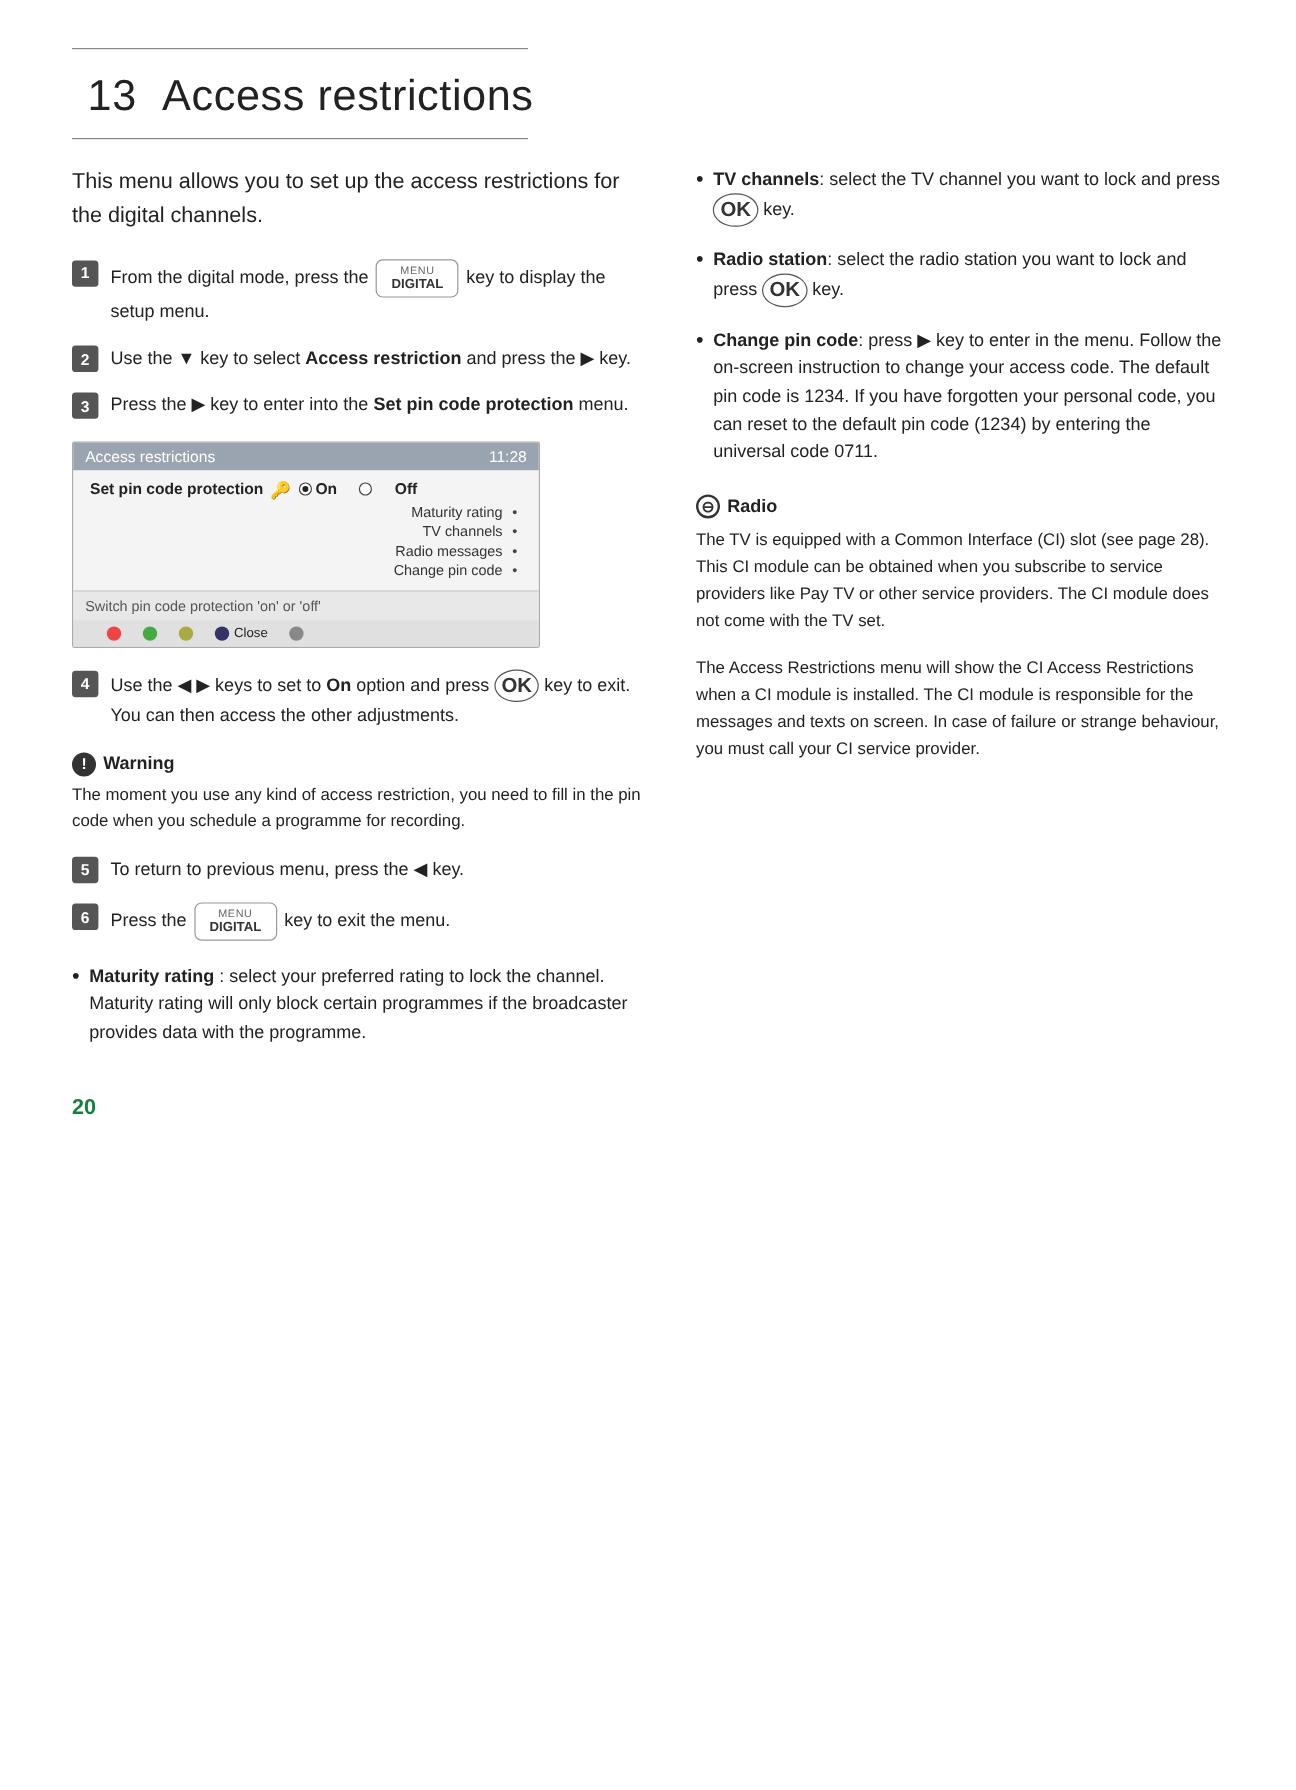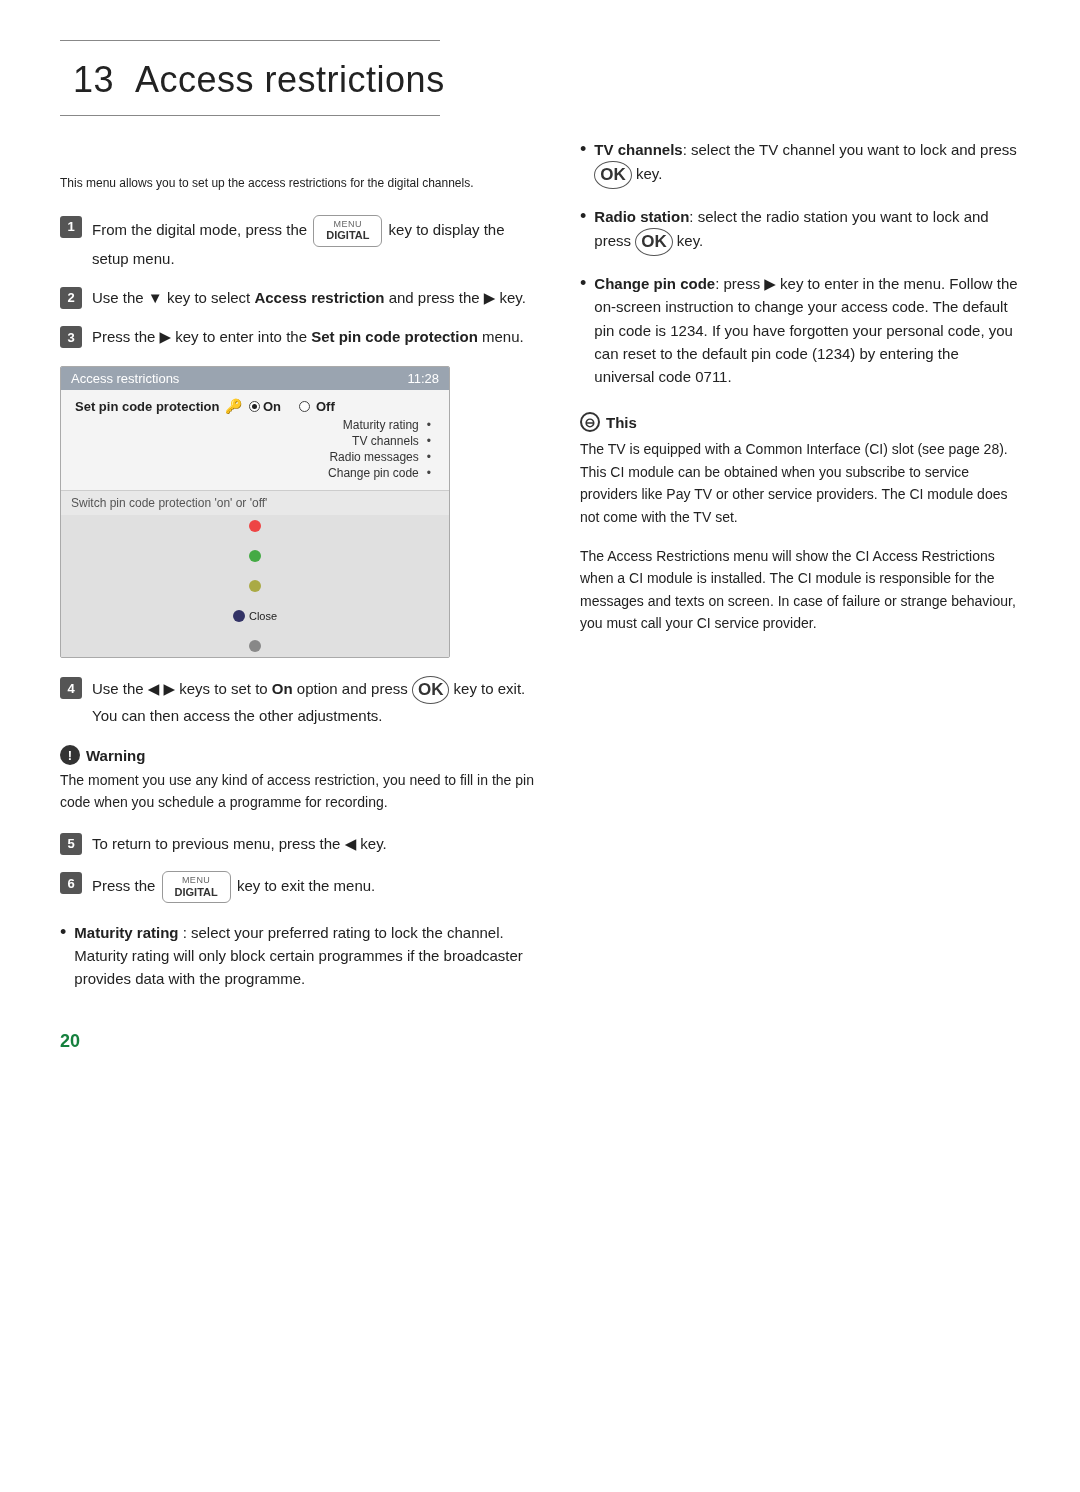--- a/index.html
+++ b/index.html
@@ -42,25 +42,24 @@
       gap: 40px;
     }
     .left-col {
       width: 480px;
       flex-shrink: 0;
     }
     .right-col {
       flex: 1;
     }
     .intro-text {
-      font-size: 12px;
+      font-size: 18px;
       line-height: 1.55;
       margin-bottom: 22px;
       color: #222;
-      margin-top: 36px;
     }
     .step {
       display: flex;
       align-items: flex-start;
       margin-bottom: 16px;
       gap: 10px;
     }
     .step-num {
       display: inline-flex;
       align-items: center;
@@ -196,21 +195,20 @@
       background: #e8e8e8;
       padding: 5px 10px;
       border-top: 1px solid #ccc;
     }
     .osd-buttons {
       background: #e0e0e0;
       display: flex;
       align-items: center;
       gap: 18px;
       padding: 5px 28px;
-      flex-direction: column;
     }
     .osd-btn-item {
       display: flex;
       align-items: center;
       gap: 4px;
       font-size: 11px;
     }
     .color-dot {
       width: 12px;
       height: 12px;
@@ -344,21 +342,21 @@
           <span>11:28</span>
         </div>
         <div class="osd-body">
           <div class="osd-row-main">
             <span><b>Set pin code protection</b></span>
             <span style="font-size:14px;">🔑</span>
             <span style="display:flex;align-items:center;gap:3px;">
               <span class="osd-radio filled"></span>
               <span>On</span>
             </span>
-            <span style="display:flex;align-items:center;gap:6px;margin-left:12px;">
+            <span style="display:flex;align-items:center;gap:19px;margin-left:12px;">
               <span class="osd-radio"></span>
               <span>Off</span>
             </span>
           </div>
           <div class="osd-rows">
             <div class="osd-menu-row">
               <span class="row-label">Maturity rating</span>
               <span class="dot">•</span>
             </div>
             <div class="osd-menu-row">
@@ -459,21 +457,21 @@
       <div class="bullet-item">
         <span class="bullet">•</span>
         <span>
           <b>Change pin code</b>: press ▶ key to enter in the menu. Follow the on-screen instruction to change your access code. The default pin code is 1234. If you have forgotten your personal code, you can reset to the default pin code (1234) by entering the universal code 0711.
         </span>
       </div>
 
       <div class="note-box" style="margin-top:24px;">
         <div class="note-title">
           <span class="note-circle">⊖</span>
-          <span>This</span>
+          <span>Radio</span>
         </div>
         <div class="note-text">
           The TV is equipped with a Common Interface (CI) slot (see page 28). This CI module can be obtained when you subscribe to service providers like Pay TV or other service providers. The CI module does not come with the TV set.
         </div>
         <br>
         <div class="note-text">
           The Access Restrictions menu will show the CI Access Restrictions when a CI module is installed. The CI module is responsible for the messages and texts on screen. In case of failure or strange behaviour, you must call your CI service provider.
         </div>
       </div>
     </div>

